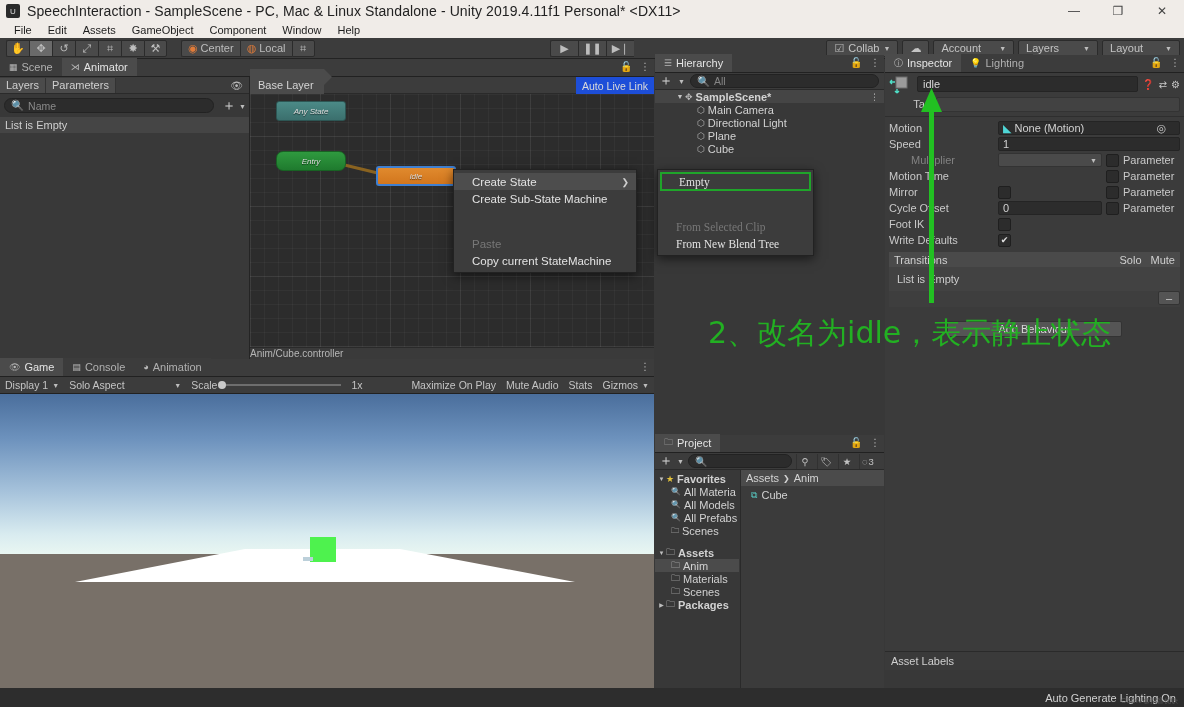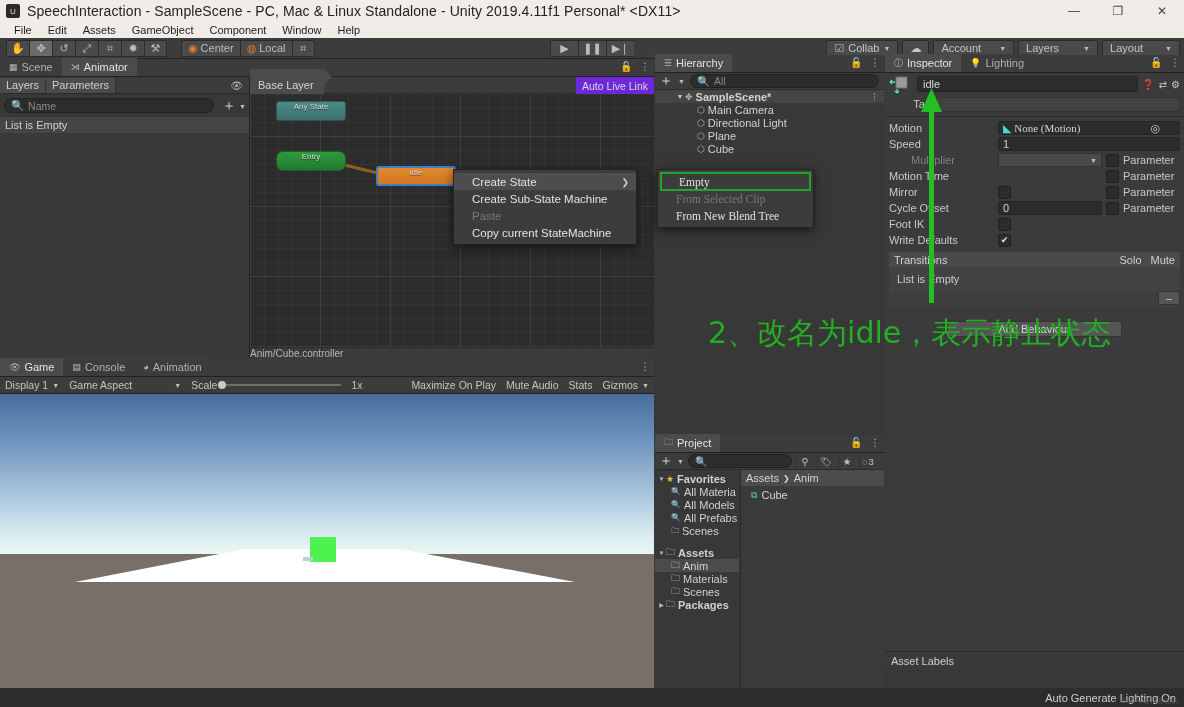--- a/index.html
+++ b/index.html
@@ -106,55 +106,55 @@
   .breadcrumb-chip {
     height:32px; padding:0 10px 0 8px; display:flex; align-items:center;
     background:#4b4b4b; color:#d4d4d4; font-size:11px; position:relative;
   }
   .breadcrumb-chip::after {
     content:""; position:absolute; right:-8px; top:0;
     border-top:8.5px solid transparent; border-bottom:8.5px solid transparent;
     border-left:8px solid #4b4b4b;
   }
   .live-link { position:absolute; right:0; top:0; height:17px; padding:0 6px;
-               background:#6d28d9; color:#dadada; font-size:10.5px; display:flex; align-items:center;}
+               background:#1d4ed8; color:#dadada; font-size:10.5px; display:flex; align-items:center;}
   .graph {
     position:absolute; left:250px; top:35px; right:0; bottom:12px;
     background:
       repeating-linear-gradient(0deg, rgba(255,255,255,0.035) 0 1px, transparent 1px 14px),
       repeating-linear-gradient(90deg, rgba(255,255,255,0.035) 0 1px, transparent 1px 14px),
       repeating-linear-gradient(0deg, rgba(255,255,255,0.05) 0 1px, transparent 1px 70px),
       repeating-linear-gradient(90deg, rgba(255,255,255,0.05) 0 1px, transparent 1px 70px),
       #2c2c2c;
     overflow:hidden;
   }
   .node {
     position:absolute; height:20px; border-radius:3px;
-    display:flex; align-items:flex-start; justify-content:center;
-    font-size:8px; color:#dfdfdf; text-shadow:0 1px 1px rgba(0,0,0,.6);
+    display:flex; align-items:center; justify-content:center;
+    font-size:8px; color:#dfdfdf; text-shadow:0 1px 1px rgba(0,0,0,.6);font-style:italic;
   }
   .node.anystate { background:linear-gradient(#4b8a87,#3b6f6d); border:1px solid #2d5654; }
   .node.entry { background:linear-gradient(#2f9a3f,#1f7a2e); border:1px solid #186223; }
   .node.idle { background:linear-gradient(#e08a2e,#d2761d); border:2px solid #3f7fd0; }
   .graph-footer {
     position:absolute; left:250px; bottom:0; right:0; height:12px; background:#3a3a3a;
     color:#b6b6b6; font-size:10px; text-align:left; padding-right:4px; line-height:12px;
     border-top:1px solid #2a2a2a;
   }
 
   
   .ctxmenu {
     position:absolute; background:#3c3c3c; border:1px solid #222;
     box-shadow:0 3px 10px rgba(0,0,0,.55); padding:3px 0; z-index:50;
   }
   .ctxitem {
     height:17px; padding:0 10px 0 18px; display:flex; align-items:center;
     font-size:11.5px; color:#e3e3e3; position:relative; white-space:nowrap;
   }
-  .ctxitem.dim { color:#777; }
+  .ctxitem.dim { color:#777;margin-top:28px; }
   .ctxitem.hl { background:#4d4d4d; }
   .ctxitem .sub-arrow { position:absolute; right:7px; font-size:9px; color:#cfcfcf; }
   .ctxitem.sel-box { outline:2px solid #1fa52a; outline-offset:-1px; }
 
   
   #game-panel { left:0; top:359px; width:654px; height:348px; background:#383838; }
   .game-tabs { position:absolute; left:0; top:0; width:654px; height:18px; background:#3c3c3c;
                display:flex; align-items:flex-end; border-bottom:1px solid #212121;}
   .game-toolbar {
     position:absolute; left:0; top:18px; width:654px; height:17px; background:#3c3c3c;
@@ -213,21 +213,21 @@
   .insp-icos { display:flex; gap:4px; align-items:center; color:#c9c9c9; font-size:10px; }
   .tag-row { height:18px; display:flex; align-items:center; padding:0 4px; gap:5px; }
   .tag-lbl { width:42px; text-align:right; font-size:11px; color:#c9c9c9; }
   .tag-field { flex:1; height:15px; background:#424242; border:1px solid #333; border-radius:2px; }
   .insp-sep { height:1px; background:#2e2e2e; margin:3px 0; }
   .prop-row { height:15px; display:flex; align-items:center; padding:0 4px; gap:4px; font-size:11px; }
   .prop-lbl { width:105px; color:#c9c9c9; }
   .prop-lbl.dim { color:#828282; padding-left:24px; width:105px; }
   .fld { height:14px; background:#2c2c2c; border:1px solid #242424; border-radius:2px;
          display:flex; align-items:center; padding-left:4px; font-size:11px; color:#d2d2d2; }
-  .fld.obj { flex:1; justify-content:space-between; padding-right:19px;font-family:Liberation Serif, serif; }
+  .fld.obj { flex:1; justify-content:space-between; padding-right:13px; }
   .fld.num { flex:1; }
   .fld.dropdown { width:104px; background:#4a4a4a; border:1px solid #333; justify-content:flex-end; padding-right:4px;}
   .cbox { width:13px; height:13px; background:#2c2c2c; border:1px solid #1f1f1f; border-radius:2px;
           display:flex; align-items:center; justify-content:center; font-size:9px; color:#e0e0e0;}
   .param-lbl { font-size:11px; color:#c9c9c9; }
   .trans-hdr { height:15px; background:#4a4a4a; display:flex; align-items:center; margin:4px 4px 0 4px;
                padding:0 5px; font-size:11px; color:#d0d0d0; justify-content:space-between; }
   .trans-hdr .rightlbls { display:flex; gap:9px; }
   .trans-body { height:24px; background:#424242; margin:0 4px; display:flex; align-items:center;
                 padding-left:8px; font-size:11px; color:#cdcdcd; }
@@ -435,21 +435,21 @@
         <span>⋮</span>
       </div>
     </div>
 
     <div class="game-toolbar">
       <div class="gt-item">
         <span>Display 1</span>
         <span class="caret">▼</span>
       </div>
       <div class="gt-item" style="width:122px; justify-content:space-between;">
-        <span>Game Aspect</span>
+        <span>Solo Aspect</span>
         <span class="caret">▼</span>
       </div>
       <div class="gt-item">
         <span>Scale</span>
         <span class="scale-slider">
           <span class="scale-knob"></span>
         </span>
         <span style="margin-left:6px;">1x</span>
       </div>
       <div style="flex:1"></div>

